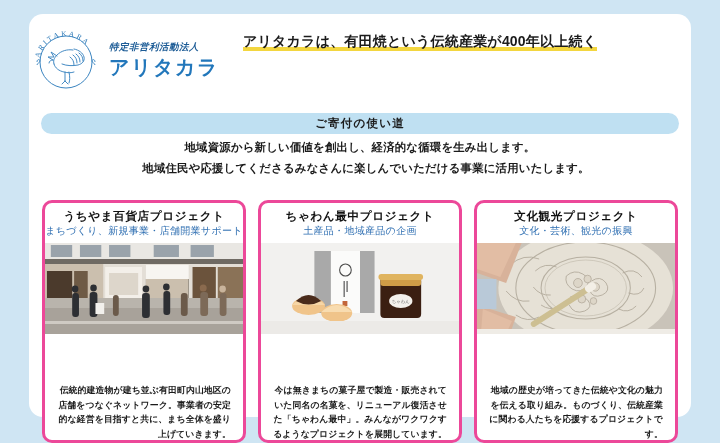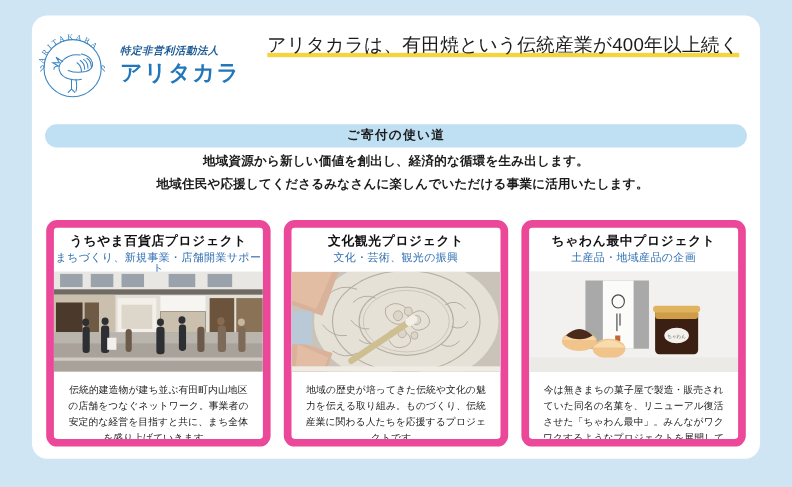--- a/index.html
+++ b/index.html
@@ -78,22 +78,22 @@
     white-space: nowrap;
   }
 
   .headline {
     position: absolute;
     left: 214px;
     top: 18px;
     width: 448px;
   }
   .headline-line {
-    font-size: 17px;
-    font-weight: 400;
+    font-size: 14px;
+    font-weight: 700;
     color: #1b1b1b;
     letter-spacing: 0.2px;
     line-height: 1.0;
     white-space: nowrap;
     padding-bottom: 3px;
     display: inline-block;
     background-repeat: no-repeat;
     background-position: left bottom;
     background-size: 100% 4px;
     background-image: linear-gradient(#f3d63f, #f3d63f);
@@ -142,22 +142,22 @@
     position: absolute;
     left: 13px;
     top: 186px;
     width: 636px;
     height: 206px;
     display: flex;
     justify-content: space-between;
   }
   .card {
     width: 204px;
-    height: 206px;
-    border: 7px solid #ec4899;
+    height: 243px;
+    border: 3px solid #ec4899;
     border-radius: 10px;
     background: #ffffff;
     overflow: hidden;
     position: relative;
     box-sizing: border-box;
   }
   .card-head {
     height: 40px;
     padding-top: 7px;
     box-sizing: border-box;
@@ -184,25 +184,26 @@
     position: relative;
     overflow: hidden;
     background: #ddd;
   }
   .card-photo svg { display: block; width: 100%; height: 100%; }
   .card-body {
     padding: 9px 12px 0 12px;
   }
   .card-text {
     font-size: 8.9px;
-    font-weight: 400;
+    font-weight: 700;
     color: #1b1b1b;
     line-height: 1.65;
     letter-spacing: 0.1px;
-    text-align: center;
+    text-align: right;
+    margin-top: 40px;
   }
 </style>
 </head>
 <body>
 
 <div class="page">
 
   <div class="header">
 
     <div class="logo-block">
@@ -308,64 +309,20 @@
           <circle cx="183" cy="46" r="3.4" fill="#c9b49c"></circle>
         </svg>
       </div>
       <div class="card-body">
         <div class="card-text">伝統的建造物が建ち並ぶ有田町内山地区の店舗をつなぐネットワーク。事業者の安定的な経営を目指すと共に、まち全体を盛り上げていきます。</div>
       </div>
     </div>
 
     <div class="card">
       <div class="card-head">
-        <div class="card-title">文化観光プロジェクト</div>
-        <div class="card-sub">文化・芸術、観光の振興</div>
-      </div>
-      <div class="card-photo">
-        <svg viewBox="0 0 204 91" preserveAspectRatio="none" aria-hidden="true">
-          <rect width="204" height="91" fill="#c9c3b9"></rect>
-          <ellipse cx="112" cy="45" rx="90" ry="58" fill="#e6e1d6"></ellipse>
-          <ellipse cx="112" cy="45" rx="72" ry="46" fill="none" stroke="#b7b0a2" stroke-width="1.1"></ellipse>
-          <ellipse cx="112" cy="45" rx="46" ry="31" fill="none" stroke="#b7b0a2" stroke-width="1.1"></ellipse>
-          <ellipse cx="112" cy="45" rx="42" ry="28" fill="none" stroke="#c7c0b2" stroke-width="0.8"></ellipse>
-          <g fill="none" stroke="#b2aa9c" stroke-width="0.9">
-            <path d="M92 33 q8 -7 17 -2 q9 5 4 12 q-6 8 -15 3 q-8 -5 -6 -13"></path>
-            <path d="M118 38 q9 -6 15 2 q5 8 -4 12 q-10 4 -13 -5"></path>
-            <path d="M96 54 q10 -4 18 3 q6 7 -3 11 q-11 4 -16 -6"></path>
-            <path d="M60 28 q10 -9 22 -4 M58 44 q7 9 18 8 M66 62 q9 6 18 2"></path>
-            <path d="M150 30 q12 -6 20 4 M156 50 q12 4 16 -5 M146 66 q10 5 18 -3"></path>
-            <path d="M34 22 q14 -12 30 -6 M30 48 q10 12 24 10 M40 72 q12 8 24 2"></path>
-          </g>
-          <g fill="#ddd6c8" stroke="#b2aa9c" stroke-width="0.8">
-            <circle cx="104" cy="40" r="4.5"></circle>
-            <circle cx="114" cy="36" r="3.8"></circle>
-            <circle cx="122" cy="44" r="4.2"></circle>
-            <circle cx="108" cy="56" r="4"></circle>
-            <circle cx="120" cy="58" r="3.4"></circle>
-          </g>
-          <path d="M0 0 L46 0 L30 40 L0 30 Z" fill="#d8b29a"></path>
-          <path d="M0 0 L40 0 L24 34 L0 26 Z" fill="#e2bda4"></path>
-          <path d="M0 62 L40 74 L34 91 L0 91 Z" fill="#d8b29a"></path>
-          <path d="M6 66 L36 78 L30 91 L4 91 Z" fill="#e2bda4"></path>
-          <rect x="0" y="36" width="20" height="30" fill="#b9c9d8"></rect>
-          <g transform="rotate(-32 100 55)">
-            <rect x="48" y="52" width="70" height="6" rx="3" fill="#cdbf92"></rect>
-            <rect x="114" y="51" width="12" height="8" rx="4" fill="#f3efe6"></rect>
-          </g>
-          <rect x="0" y="86" width="204" height="5" fill="#efece6"></rect>
-        </svg>
-      </div>
-      <div class="card-body">
-        <div class="card-text">地域の歴史が培ってきた伝統や文化の魅力を伝える取り組み。ものづくり、伝統産業に関わる人たちを応援するプロジェクトです。</div>
-      </div>
-    </div>
-
-    <div class="card">
-      <div class="card-head">
         <div class="card-title">ちゃわん最中プロジェクト</div>
         <div class="card-sub">土産品・地域産品の企画</div>
       </div>
       <div class="card-photo">
         <svg viewBox="0 0 204 91" preserveAspectRatio="none" aria-hidden="true">
           <rect width="204" height="91" fill="#f2f1ef"></rect>
           <rect x="55" y="8" width="62" height="62" fill="#a9a9a9"></rect>
           <rect x="72" y="8" width="30" height="62" fill="#fbfbfa"></rect>
           <circle cx="87" cy="27" r="6" fill="none" stroke="#4a4a4a" stroke-width="1.1"></circle>
           <rect x="85" y="38" width="1.4" height="16" fill="#6a6a6a"></rect>
@@ -382,14 +339,58 @@
           <ellipse cx="144" cy="58" rx="12" ry="7" fill="#f4f1ec"></ellipse>
           <text x="144" y="60" font-size="4.5" fill="#6b6b6b" text-anchor="middle" font-family="'Liberation Sans', sans-serif">ちゃわん</text>
           <rect x="0" y="78" width="204" height="13" fill="#eceae7"></rect>
         </svg>
       </div>
       <div class="card-body">
         <div class="card-text">今は無きまちの菓子屋で製造・販売されていた同名の名菓を、リニューアル復活させた「ちゃわん最中」。みんながワクワクするようなプロジェクトを展開しています。</div>
       </div>
     </div>
 
+    <div class="card">
+      <div class="card-head">
+        <div class="card-title">文化観光プロジェクト</div>
+        <div class="card-sub">文化・芸術、観光の振興</div>
+      </div>
+      <div class="card-photo">
+        <svg viewBox="0 0 204 91" preserveAspectRatio="none" aria-hidden="true">
+          <rect width="204" height="91" fill="#c9c3b9"></rect>
+          <ellipse cx="112" cy="45" rx="90" ry="58" fill="#e6e1d6"></ellipse>
+          <ellipse cx="112" cy="45" rx="72" ry="46" fill="none" stroke="#b7b0a2" stroke-width="1.1"></ellipse>
+          <ellipse cx="112" cy="45" rx="46" ry="31" fill="none" stroke="#b7b0a2" stroke-width="1.1"></ellipse>
+          <ellipse cx="112" cy="45" rx="42" ry="28" fill="none" stroke="#c7c0b2" stroke-width="0.8"></ellipse>
+          <g fill="none" stroke="#b2aa9c" stroke-width="0.9">
+            <path d="M92 33 q8 -7 17 -2 q9 5 4 12 q-6 8 -15 3 q-8 -5 -6 -13"></path>
+            <path d="M118 38 q9 -6 15 2 q5 8 -4 12 q-10 4 -13 -5"></path>
+            <path d="M96 54 q10 -4 18 3 q6 7 -3 11 q-11 4 -16 -6"></path>
+            <path d="M60 28 q10 -9 22 -4 M58 44 q7 9 18 8 M66 62 q9 6 18 2"></path>
+            <path d="M150 30 q12 -6 20 4 M156 50 q12 4 16 -5 M146 66 q10 5 18 -3"></path>
+            <path d="M34 22 q14 -12 30 -6 M30 48 q10 12 24 10 M40 72 q12 8 24 2"></path>
+          </g>
+          <g fill="#ddd6c8" stroke="#b2aa9c" stroke-width="0.8">
+            <circle cx="104" cy="40" r="4.5"></circle>
+            <circle cx="114" cy="36" r="3.8"></circle>
+            <circle cx="122" cy="44" r="4.2"></circle>
+            <circle cx="108" cy="56" r="4"></circle>
+            <circle cx="120" cy="58" r="3.4"></circle>
+          </g>
+          <path d="M0 0 L46 0 L30 40 L0 30 Z" fill="#d8b29a"></path>
+          <path d="M0 0 L40 0 L24 34 L0 26 Z" fill="#e2bda4"></path>
+          <path d="M0 62 L40 74 L34 91 L0 91 Z" fill="#d8b29a"></path>
+          <path d="M6 66 L36 78 L30 91 L4 91 Z" fill="#e2bda4"></path>
+          <rect x="0" y="36" width="20" height="30" fill="#b9c9d8"></rect>
+          <g transform="rotate(-32 100 55)">
+            <rect x="48" y="52" width="70" height="6" rx="3" fill="#cdbf92"></rect>
+            <rect x="114" y="51" width="12" height="8" rx="4" fill="#f3efe6"></rect>
+          </g>
+          <rect x="0" y="86" width="204" height="5" fill="#efece6"></rect>
+        </svg>
+      </div>
+      <div class="card-body">
+        <div class="card-text">地域の歴史が培ってきた伝統や文化の魅力を伝える取り組み。ものづくり、伝統産業に関わる人たちを応援するプロジェクトです。</div>
+      </div>
+    </div>
+
   </div>
 </div>
 
 </body></html>

